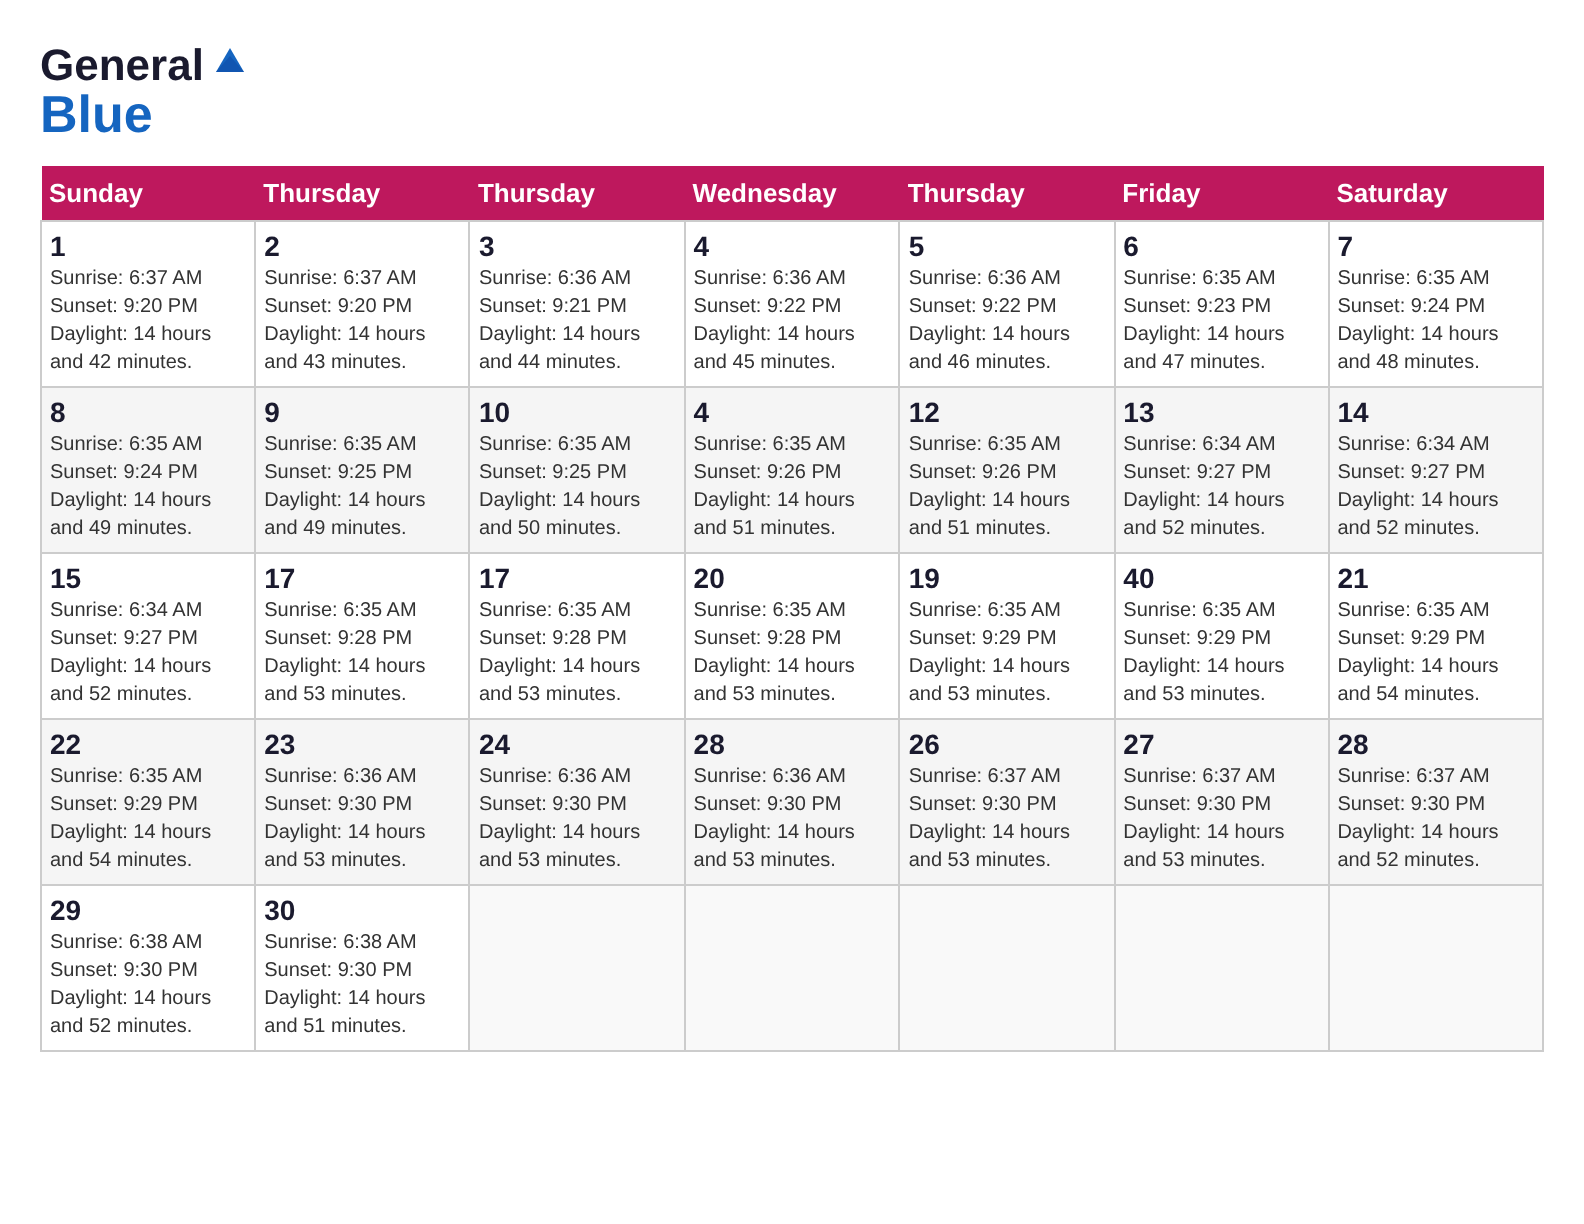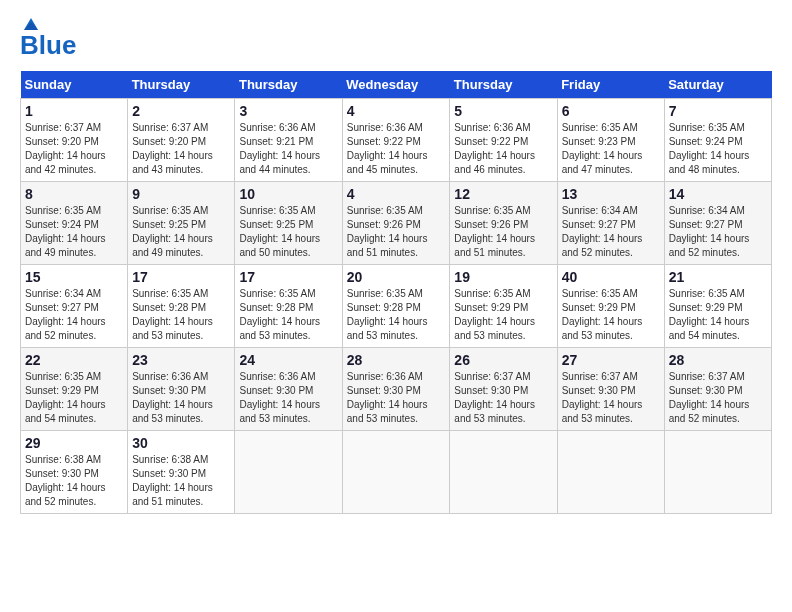--- a/index.html
+++ b/index.html
@@ -32,21 +32,21 @@
     .subtitle {
       font-size: 16px;
       color: #333;
     }
     .calendar-table {
       width: 100%;
       border-collapse: collapse;
       font-size: 11px;
     }
     .calendar-table th {
-      background-color: #1d4ed8;
+      background-color: #be185d;
       color: #fff;
       padding: 6px 4px;
       text-align: left;
       font-size: 13px;
       font-weight: bold;
     }
     .calendar-table td {
       border: 1px solid #ccc;
       padding: 4px;
       vertical-align: top;
@@ -77,20 +77,21 @@
       align-items: center;
       gap: 2px;
     }
   </style>
 </head>
 <body>
 
 <div class="header-section">
   <div class="logo">
     <div class="logo-row">
+      <span style="font-size:22px;font-weight:bold;color:#1a1a2e;">General</span>
       <svg width="18" height="18" viewBox="0 0 18 18" style="margin-left:2px;margin-top:-4px;">
         <polygon points="2,14 9,2 16,14" fill="#1565c0"></polygon>
         <polygon points="9,6 16,14 2,14" fill="#0d47a1" opacity="0.5"></polygon>
       </svg>
     </div>
     <span style="font-size:26px;font-weight:bold;color:#1565c0;margin-top:-4px;">Blue</span>
   </div>
   <div class="title-section">
     <div class="month-title"></div>
     <div class="subtitle"></div>

